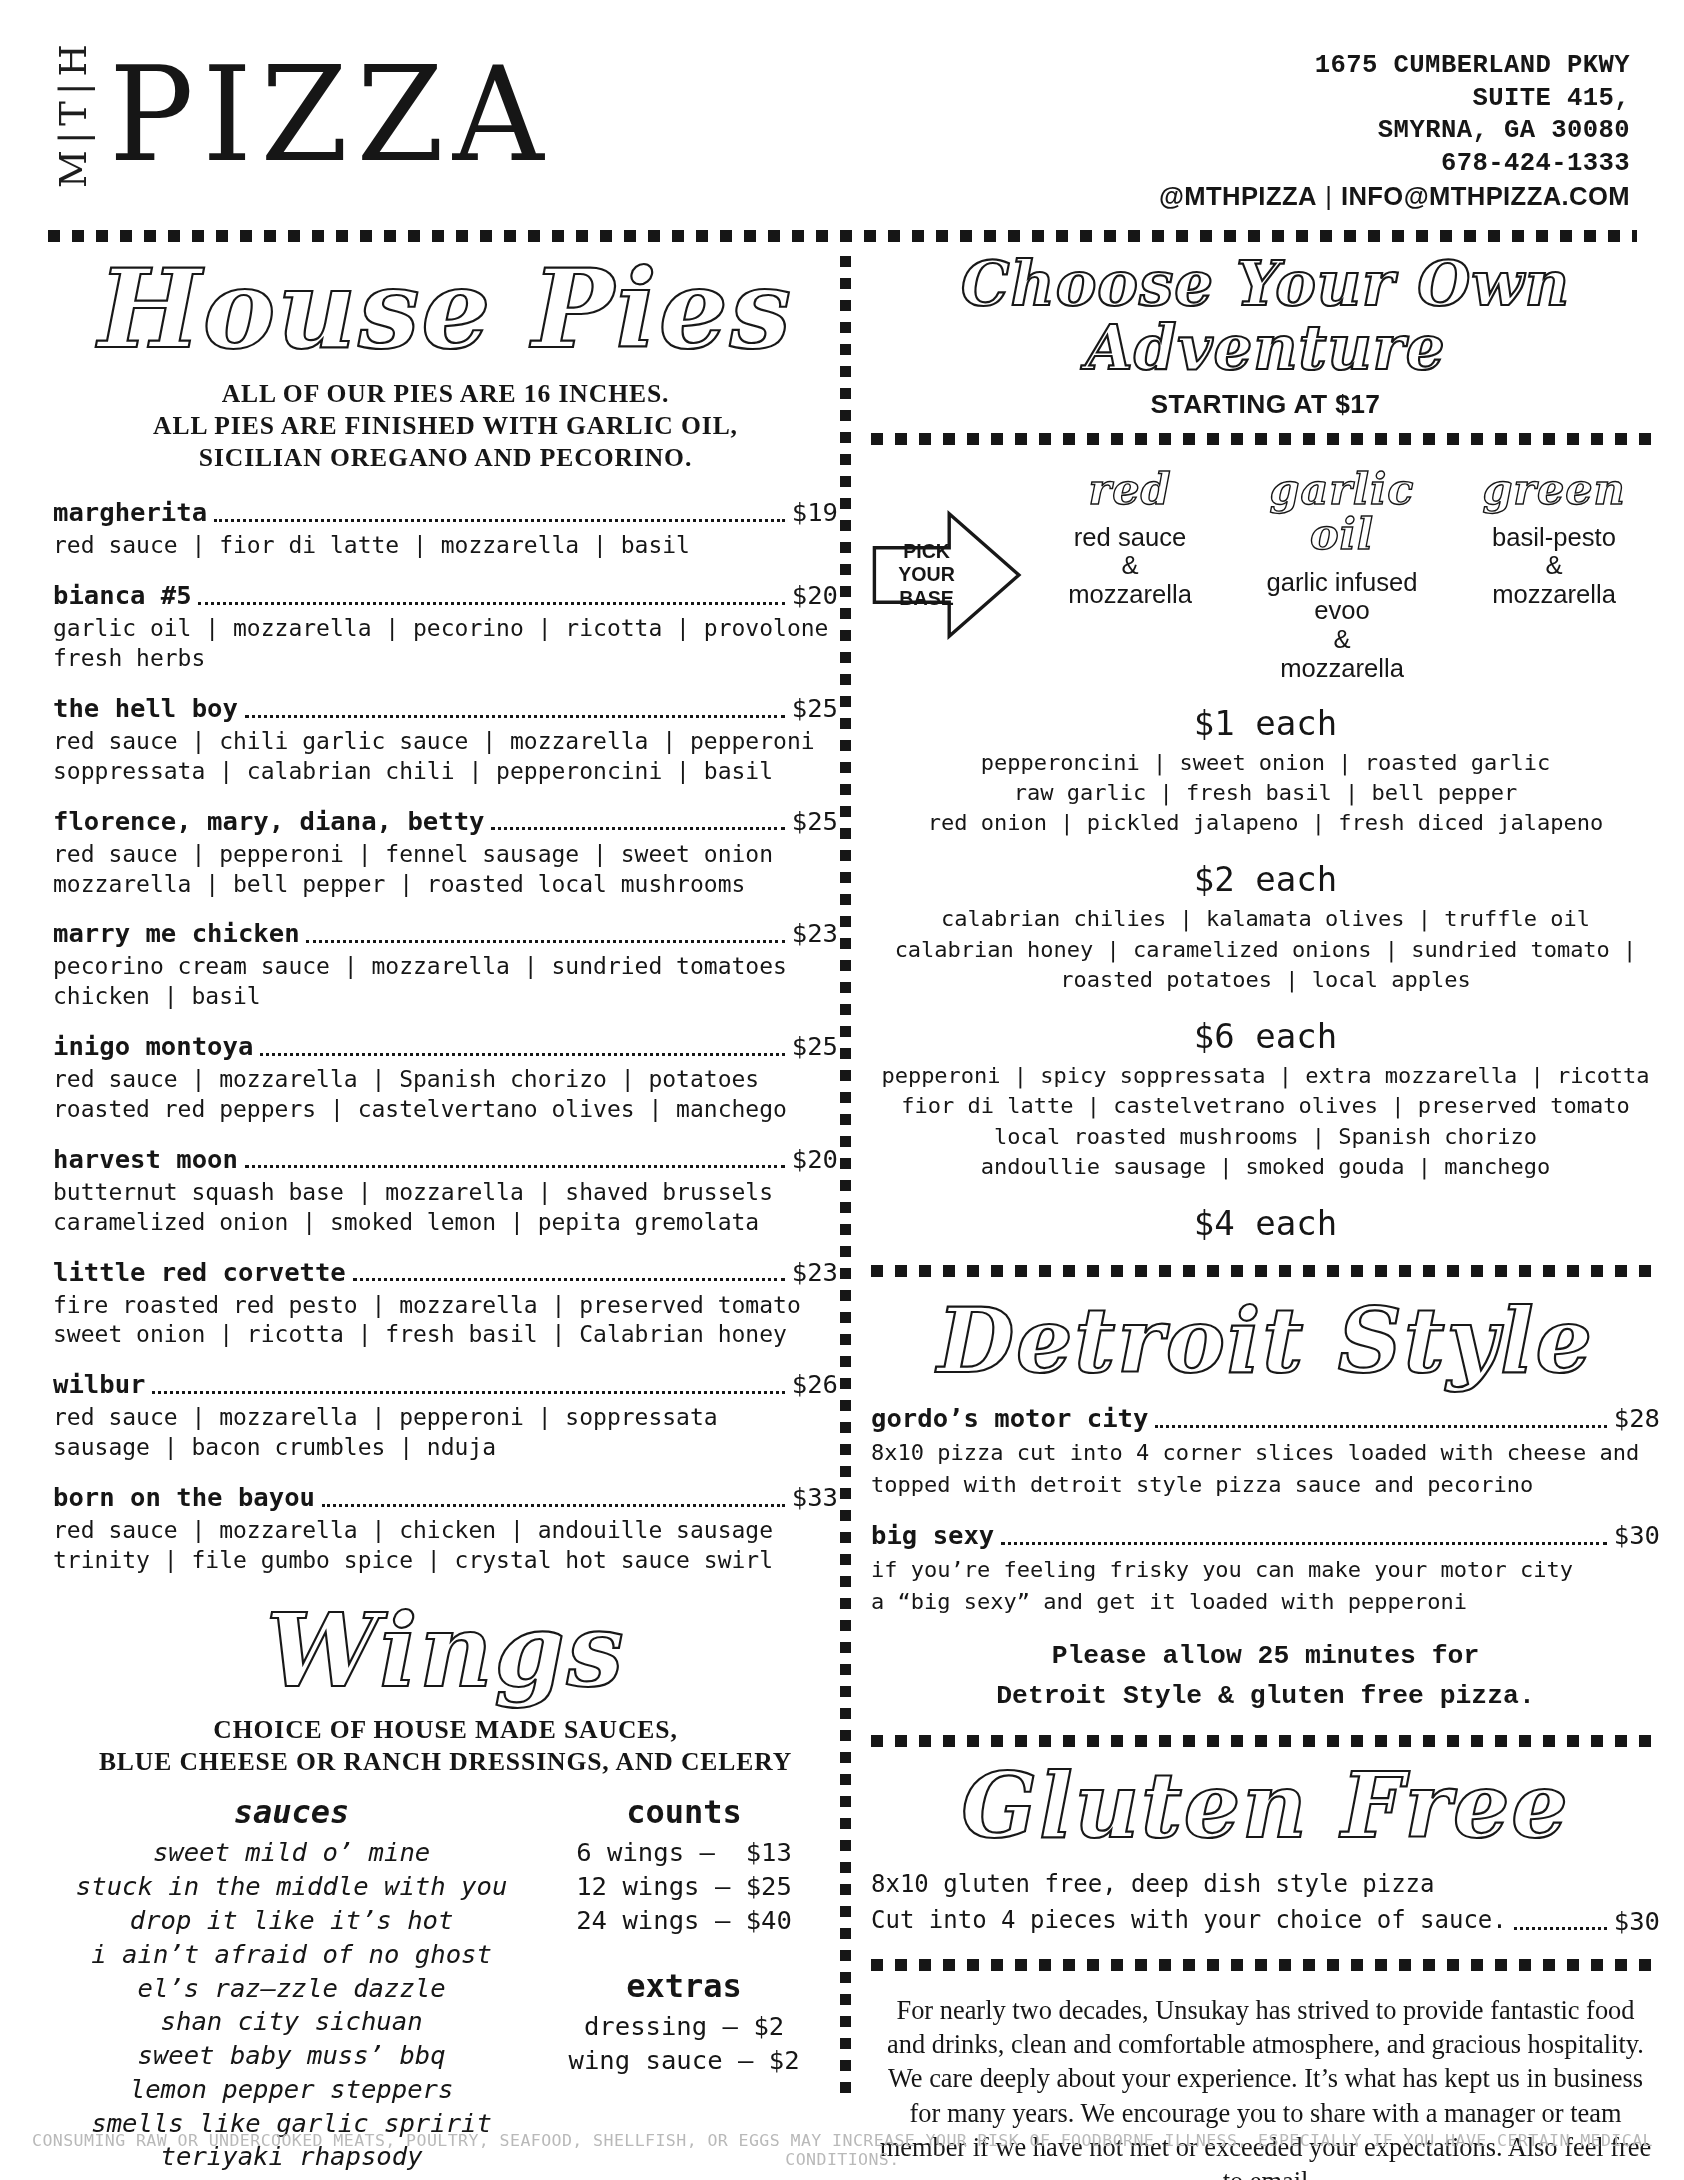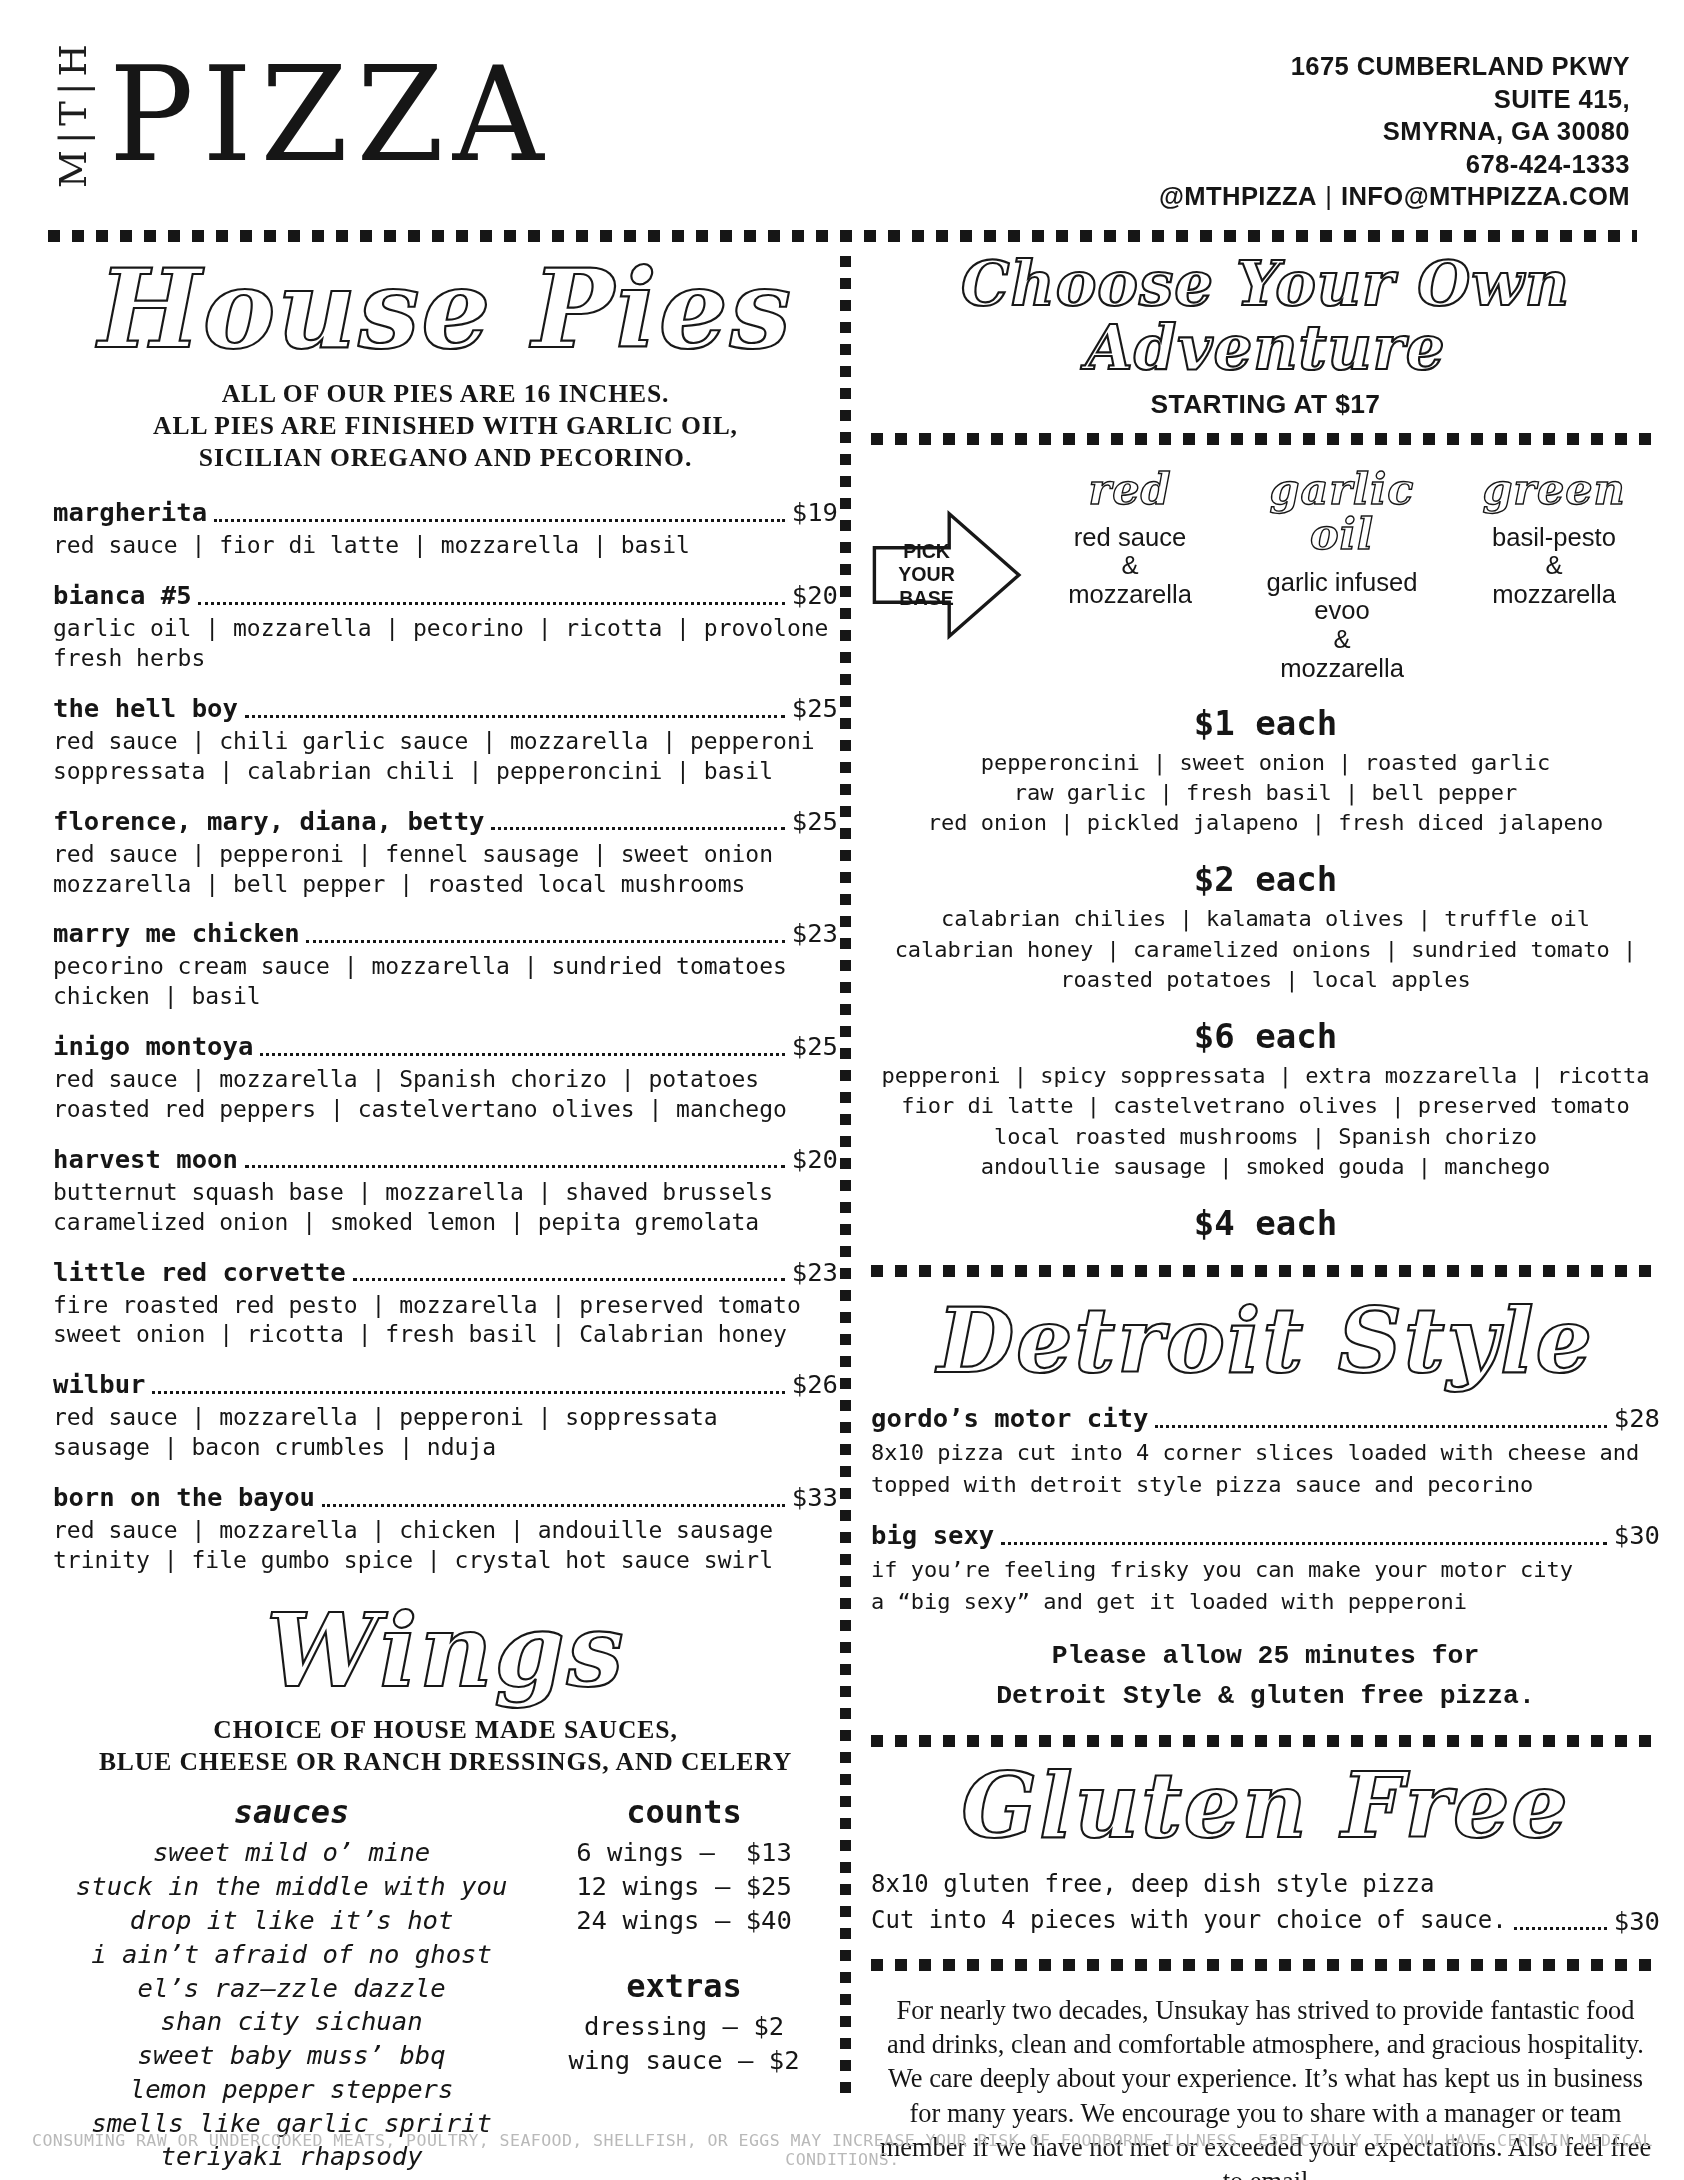--- a/index.html
+++ b/index.html
@@ -11,21 +11,21 @@
 
   
   .header { position:absolute; top:43px; left:55px; right:55px;
             display:flex; justify-content:space-between; align-items:flex-start; }
   .logo { display:flex; align-items:center; gap:17px; }
   .logo-mth { writing-mode:vertical-rl; transform:rotate(180deg);
               font-family:"DejaVu Serif", serif; font-size:37px; letter-spacing:6px;
               color:#1d1d1d; height:145px; line-height:1; }
   .logo-pizza { font-family:"DejaVu Serif", serif; font-size:126px; line-height:1.05;
                 letter-spacing:8.5px; font-weight:400; transform:scaleY(1.04); }
-  .address { text-align:right; font-family:Liberation Sans, sans-serif;
+  .address { text-align:right; font-family:Liberation Mono, monospace;
              font-weight:700; font-size:25.6px; line-height:1.28; letter-spacing:0.4px;
              white-space:pre-line; padding-top:6.8px; }
   .social-line { font-family:"Liberation Sans", sans-serif; font-weight:700;
                  font-size:25.6px; letter-spacing:0.4px; margin-top:1.7px; }
   .social-line .sep { font-weight:400; padding:0 8.5px; }
 
   
   .dotted-h { height:12px;
     background:repeating-linear-gradient(90deg,#161616 0 12px,transparent 12px 24px); }
   .rule-top { position:absolute; top:230px; left:48px; right:48px; }
@@ -77,21 +77,21 @@
   .arrow-label { position:absolute; left:5.1px; top:50%; transform:translateY(-50%); width:101px;
                  text-align:center; font-family:"Liberation Sans", sans-serif; font-weight:700;
                  font-size:19.6px; line-height:1.2; white-space:pre-line; }
   .bases { flex:1; display:flex; }
   .base { flex:1; text-align:center; }
   .base-name { font-size:43px; letter-spacing:0.9px; }
   .base-desc { font-family:"Liberation Sans", sans-serif; font-size:25.6px; line-height:1.12;
                white-space:pre-line; margin-top:10.2px; }
 
   .tier { text-align:center; margin-top:20.4px; }
-  .tier-head { font-weight:700; font-size:34px; margin-bottom:5.1px; }
+  .tier-head { font-weight:400; font-size:34px; margin-bottom:5.1px; }
   .tier-lines { font-size:22px; line-height:1.38; white-space:pre-line; }
 
   .detroit-rule { margin:22px 0 17px; }
   .detroit-title { font-size:89px; text-align:center; }
   .detroit-items { margin-top:15.3px; }
   .detroit-items .item-desc { font-size:22px; line-height:1.45; }
   .note { text-align:center; font-family:"Liberation Mono", monospace; font-weight:700;
           font-size:26.4px; line-height:1.5; white-space:pre-line; margin-top:19px; }
 
   .gf-rule { margin:19px 0 12px; }

